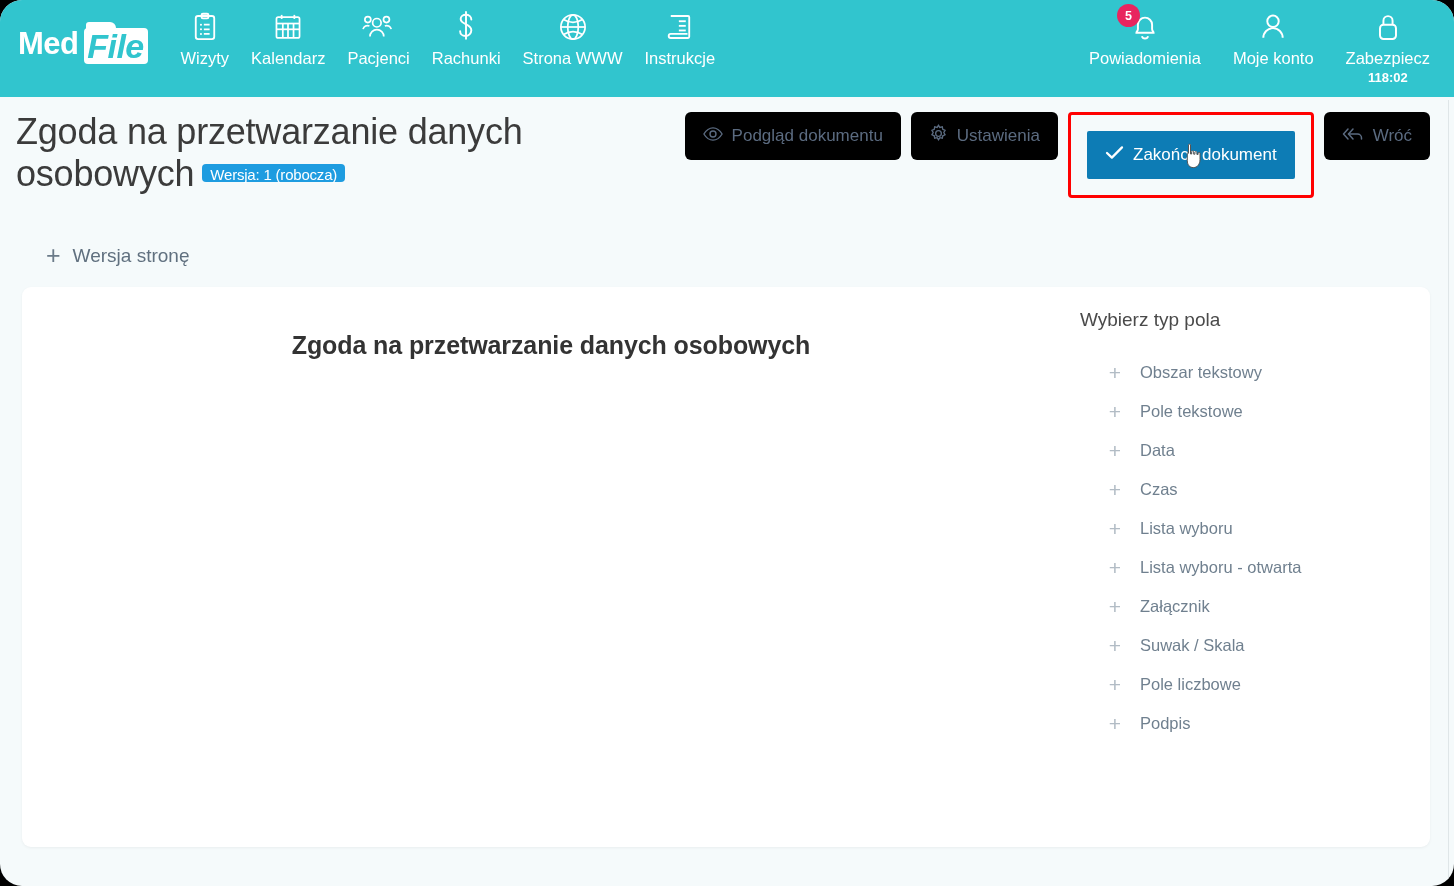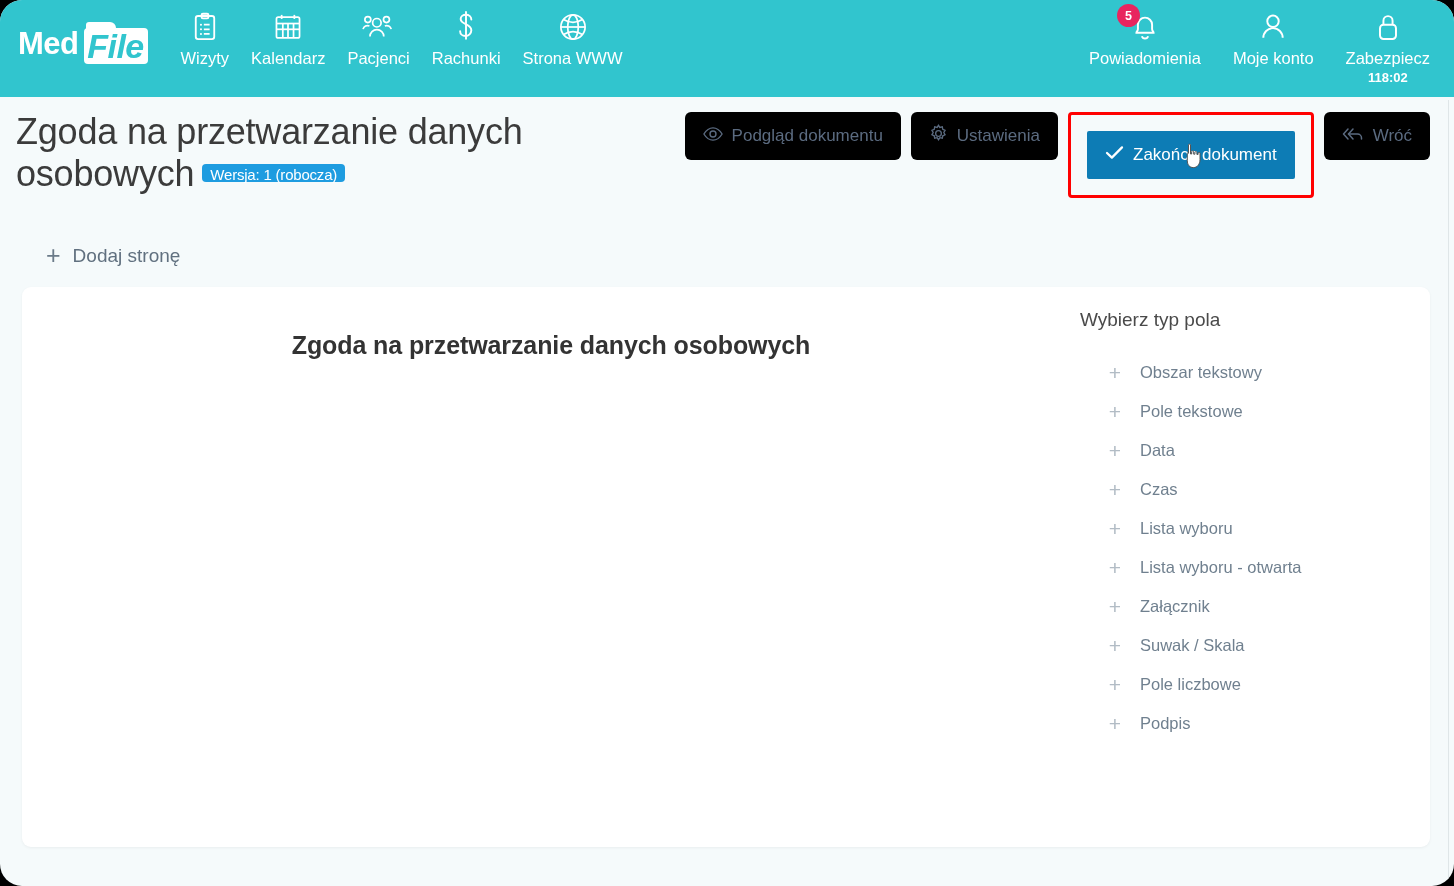--- a/index.html
+++ b/index.html
@@ -367,20 +367,31 @@
             <circle cx="13" cy="13" r="10.5"></circle>
             <ellipse cx="13" cy="13" rx="4.6" ry="10.5"></ellipse>
             <line x1="2.5" y1="13" x2="23.5" y2="13"></line>
             <path d="M4.8 6.5 a16 16 0 0 0 16.4 0"></path>
             <path d="M4.8 19.5 a16 16 0 0 1 16.4 0"></path>
           </svg>
         </span>
         <span class="lbl">Strona WWW</span>
       </div>
 
+      <div class="nav-item">
+        <span class="ico">
+          <svg width="28" height="30" viewBox="0 0 24 26" fill="none" stroke="#fff" stroke-width="1.6">
+            <path d="M4 3.5 h15 a1 1 0 0 1 1 1 v17 a1 1 0 0 1 -1 1 h-15 a1.8 1.8 0 0 1 0 -3.6 h14.5"></path>
+            <line x1="11" y1="8" x2="17" y2="8"></line>
+            <line x1="11" y1="12" x2="17" y2="12"></line>
+            <line x1="11" y1="16" x2="17" y2="16"></line>
+          </svg>
+        </span>
+        <span class="lbl">Instrukcje</span>
+      </div>
     </div>
 
     <div class="nav-right">
 
       <div class="nav-item">
         <span class="ico bell-wrap">
           <span class="badge">5</span>
           <svg width="30" height="32" viewBox="0 0 26 28" fill="none" stroke="#fff" stroke-width="1.7">
             <path d="M5.5 19 c0 -1 1.3 -1.4 1.3 -3.2 v-3.8 a6.2 6.2 0 0 1 12.4 0 v3.8 c0 1.8 1.3 2.2 1.3 3.2 z"></path>
             <path d="M10.3 22 a2.8 2.8 0 0 0 5.4 0"></path>
@@ -463,21 +474,21 @@
             <path d="M6.5 8 h9 a4 4 0 0 1 4 4 v1"></path>
           </svg>
         </span>
         <span>Wróć</span>
       </button>
     </div>
   </div>
 
   <div class="addpage">
     <span class="plus">+</span>
-    <span>Dodaj stronę</span>
+    <span>Wersja stronę</span>
   </div>
 
   <div class="doccard">
 
     <div class="docbody">
       <div class="doc-h1">Zgoda na przetwarzanie danych osobowych</div>
     </div>
 
     <div class="fieldpanel">
       <div class="fp-title">Wybierz typ pola</div>

